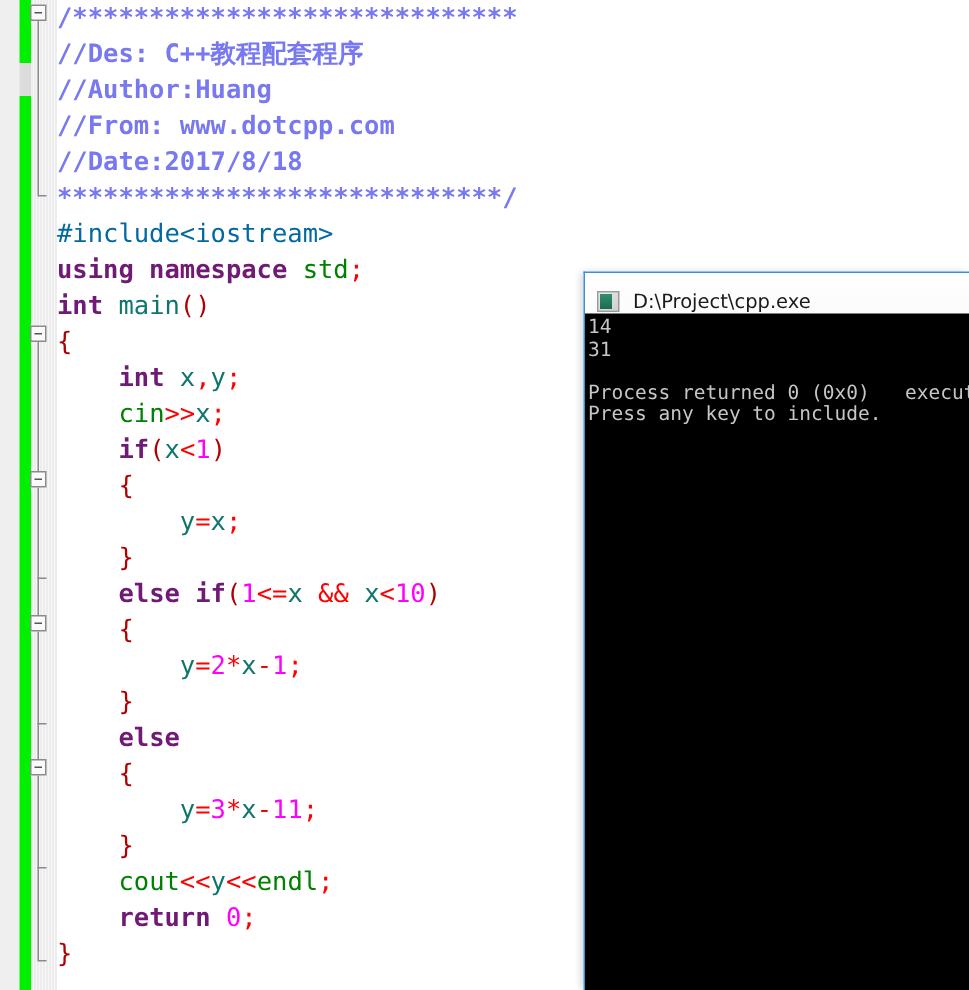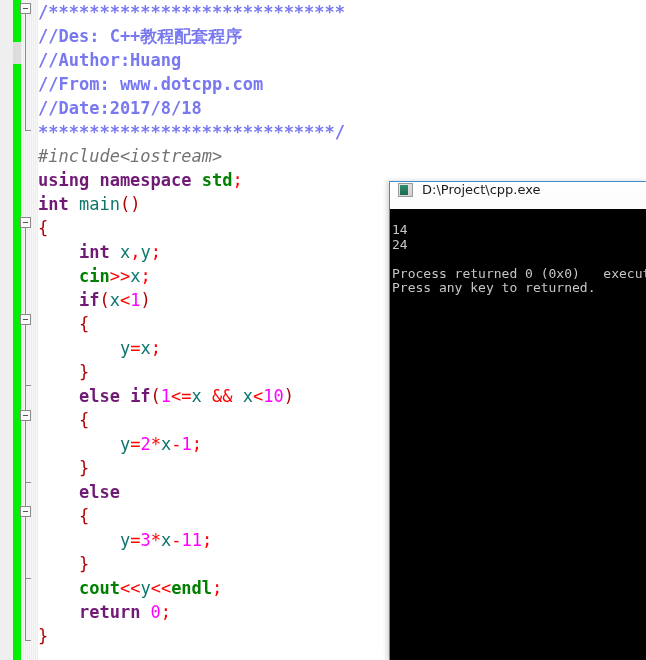--- a/index.html
+++ b/index.html
@@ -92,23 +92,23 @@
     width: 608px;
     font-family: "DejaVu Sans Mono", "Liberation Mono", monospace;
     font-size: 17px;
     line-height: 24px;
     white-space: pre;
   }
   .ln { height: 24px; }
 
   
   .cmt  { color: #7878f0; font-weight: bold; }
-  .pre  { color: #737373; font-style: italic; }
+  .pre  { color: #0369a1; }
   .kw   { color: #701a75; font-weight: bold; }
-  .sl   { color: #008000; font-weight: bold; }
+  .sl   { color: #008000; font-weight: normal; }
   .id   { color: #0f766e; }
   .op   { color: #ff0000; }
   .br   { color: #b00000; }
   .num  { color: #ff00ff; }
   .pun  { color: #ff0000; }
 
   
   #console-window {
     position: absolute;
     left: 389px;
@@ -119,21 +119,21 @@
     border: 1px solid #3c8fd0;
     border-right: none;
     border-bottom: none;
     box-sizing: border-box;
     box-shadow: -2px 0 5px rgba(0,0,0,0.18);
   }
   .titlebar {
     height: 27px;
     background: linear-gradient(#ffffff, #fbfbfb);
     display: flex;
-    align-items: flex-start;
+    align-items: flex-end;
     padding-left: 8px;
     box-sizing: border-box;
   }
   .win-icon {
     width: 16px; height: 16px;
     margin-right: 8px;
     position: relative;
     flex: 0 0 auto;
   }
   .win-icon .sq {
@@ -162,21 +162,21 @@
     left: 0;
     top: 27px;
     right: 0;
     bottom: 0;
     background: #000000;
     color: #c6c6c6;
     font-family: "DejaVu Sans Mono", "Liberation Mono", monospace;
     font-size: 13px;
     line-height: 14.5px;
     white-space: pre;
-    padding: 14px 0 0 2px;
+    padding: 3px 0 0 2px;
     box-sizing: border-box;
     overflow: hidden;
   }
 </style>
 </head>
 <body>
 
 <div id="editor">
 
   <div class="gutter-bg"></div>
@@ -208,14 +208,14 @@
 </div>
 
 <div id="console-window">
   <div class="titlebar">
     <span class="win-icon">
       <span class="sq"></span>
         <span class="inner"></span>
     </span>
     <span class="titlebar-text">D:\Project\cpp.exe</span>
   </div>
-  <div class="console-body" id="console-body"><div>14</div><div>24</div><div>&nbsp;</div><div>Process returned 0 (0x0)   execution</div><div>Press any key to returned.</div></div>
+  <div class="console-body" id="console-body"><div>14</div><div>31</div><div>&nbsp;</div><div>Process returned 0 (0x0)   execution</div><div>Press any key to include.</div></div>
 </div>
 
 </body></html>

